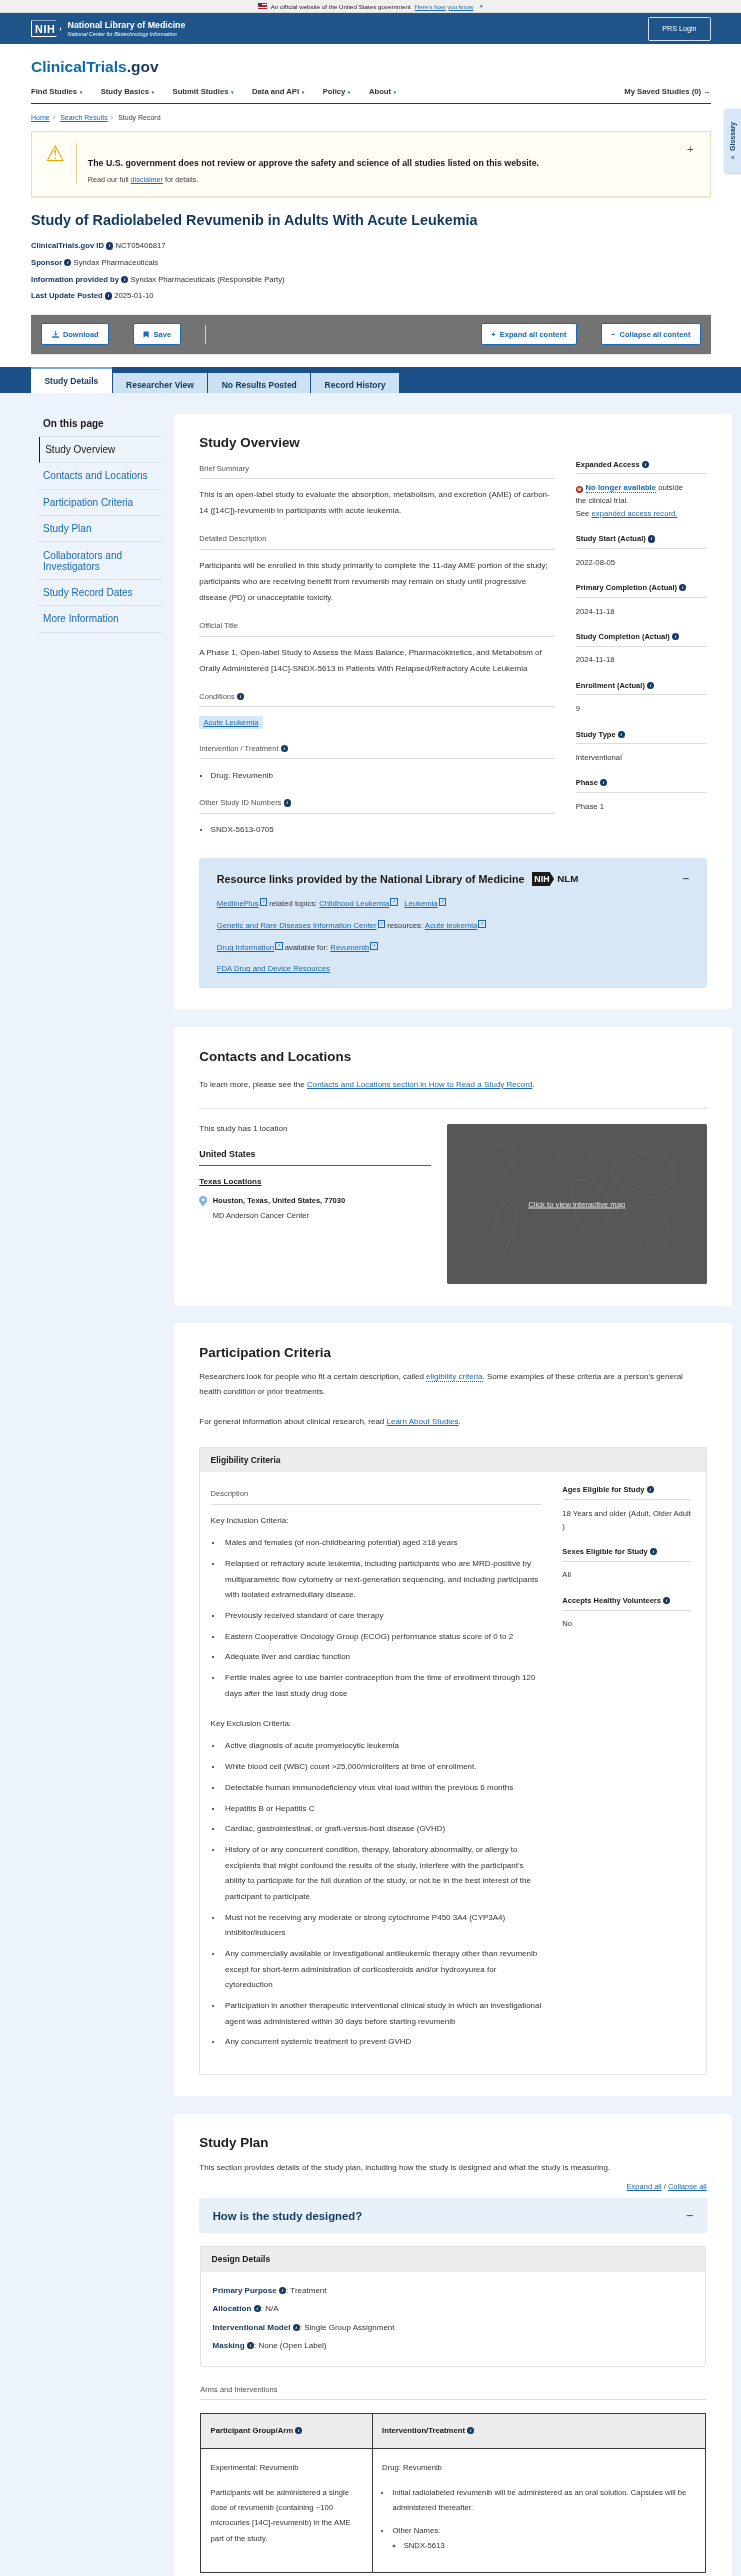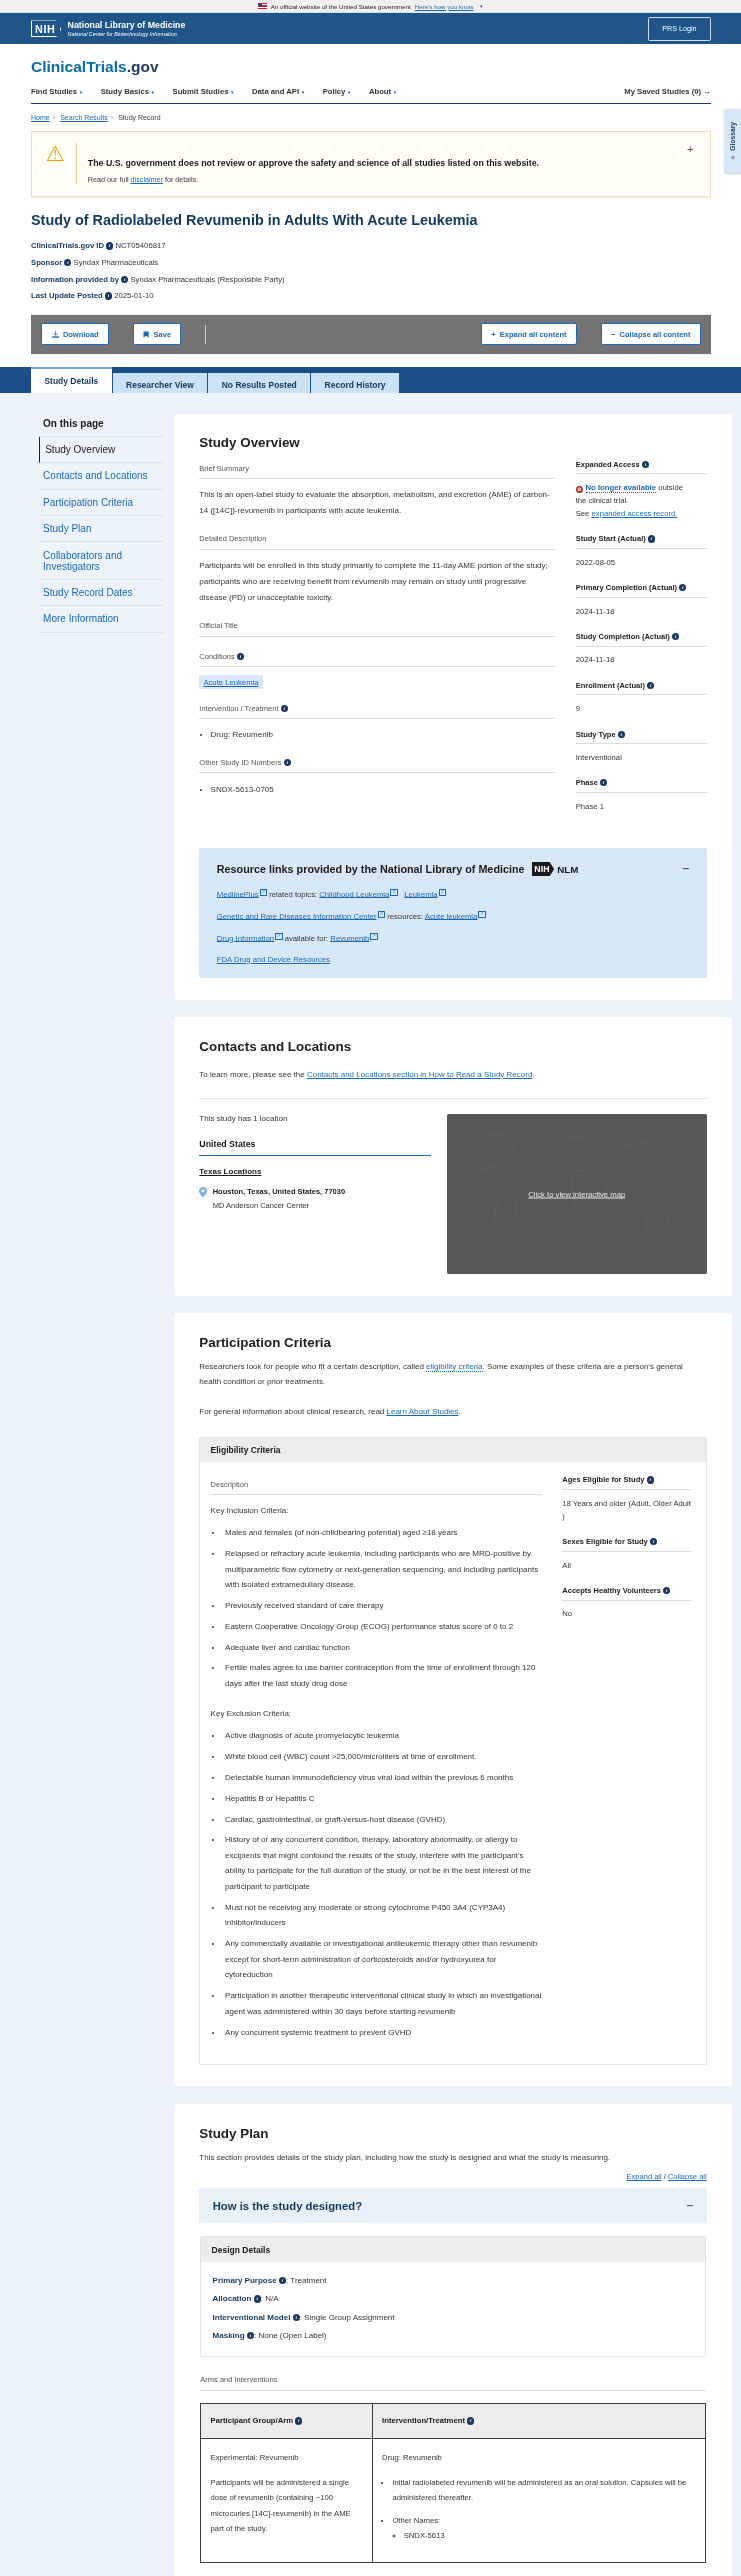--- a/index.html
+++ b/index.html
@@ -261,20 +261,21 @@
 
         <section class="card">
           <h2>Study Overview</h2>
           <div class="ov-grid">
             <div class="ov-main">
               <div class="f-label first">Brief Summary</div>
               <p class="f-text">This is an open-label study to evaluate the absorption, metabolism, and excretion (AME) of carbon-14 ([14C])-revumenib in participants with acute leukemia.</p>
               <div class="f-label">Detailed Description</div>
               <p class="f-text">Participants will be enrolled in this study primarily to complete the 11-day AME portion of the study; participants who are receiving benefit from revumenib may remain on study until progressive disease (PD) or unacceptable toxicity.</p>
               <div class="f-label">Official Title</div>
+              <p class="f-text">A Phase 1, Open-label Study to Assess the Mass Balance, Pharmacokinetics, and Metabolism of Orally Administered [14C]-SNDX-5613 in Patients With Relapsed/Refractory Acute Leukemia</p>
               <div class="f-label"><span>Conditions</span> <span class="ic">i</span></div>
               <span class="chip">Acute Leukemia</span>
               <div class="f-label"><span>Intervention / Treatment</span> <span class="ic">i</span></div>
               <ul class="ov-list">
                   <li>Drug: Revumenib</li>
                 </ul>
               <div class="f-label"><span>Other Study ID Numbers</span> <span class="ic">i</span></div>
               <ul class="ov-list">
                   <li>SNDX-5613-0705</li>
                 </ul>

